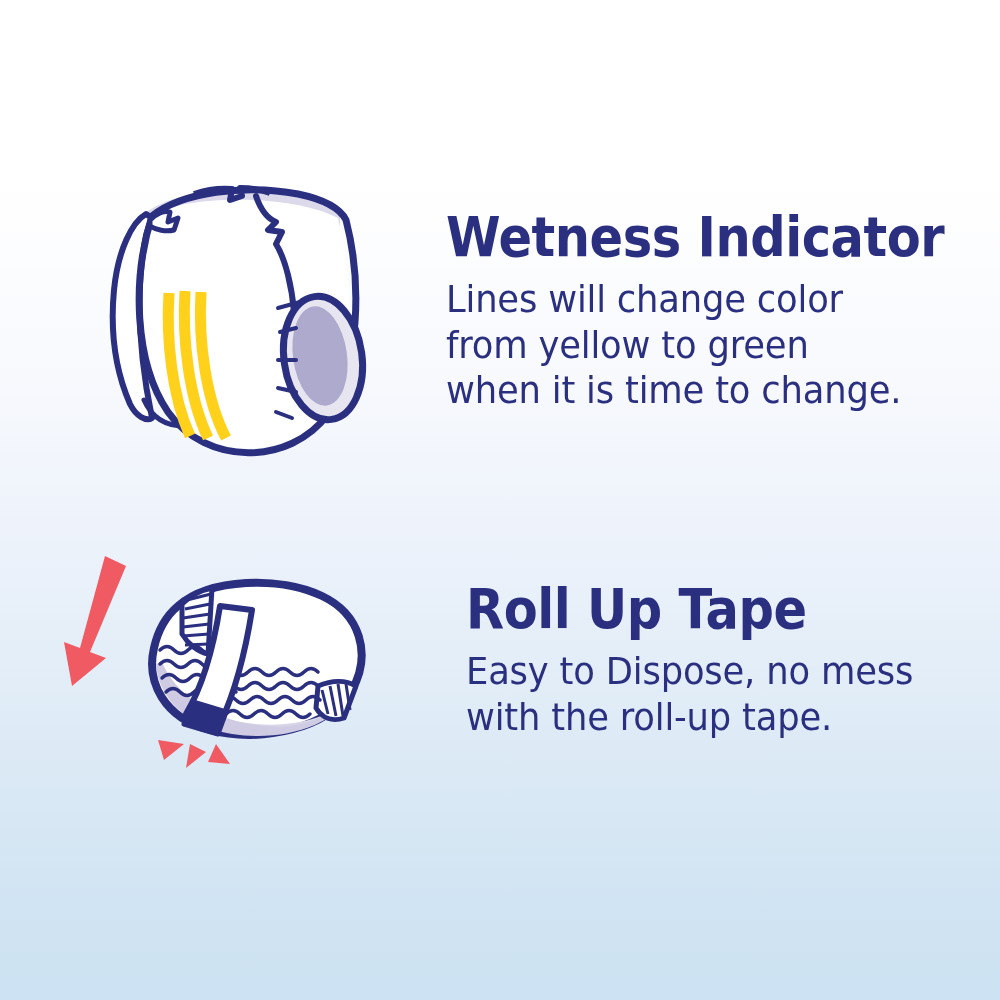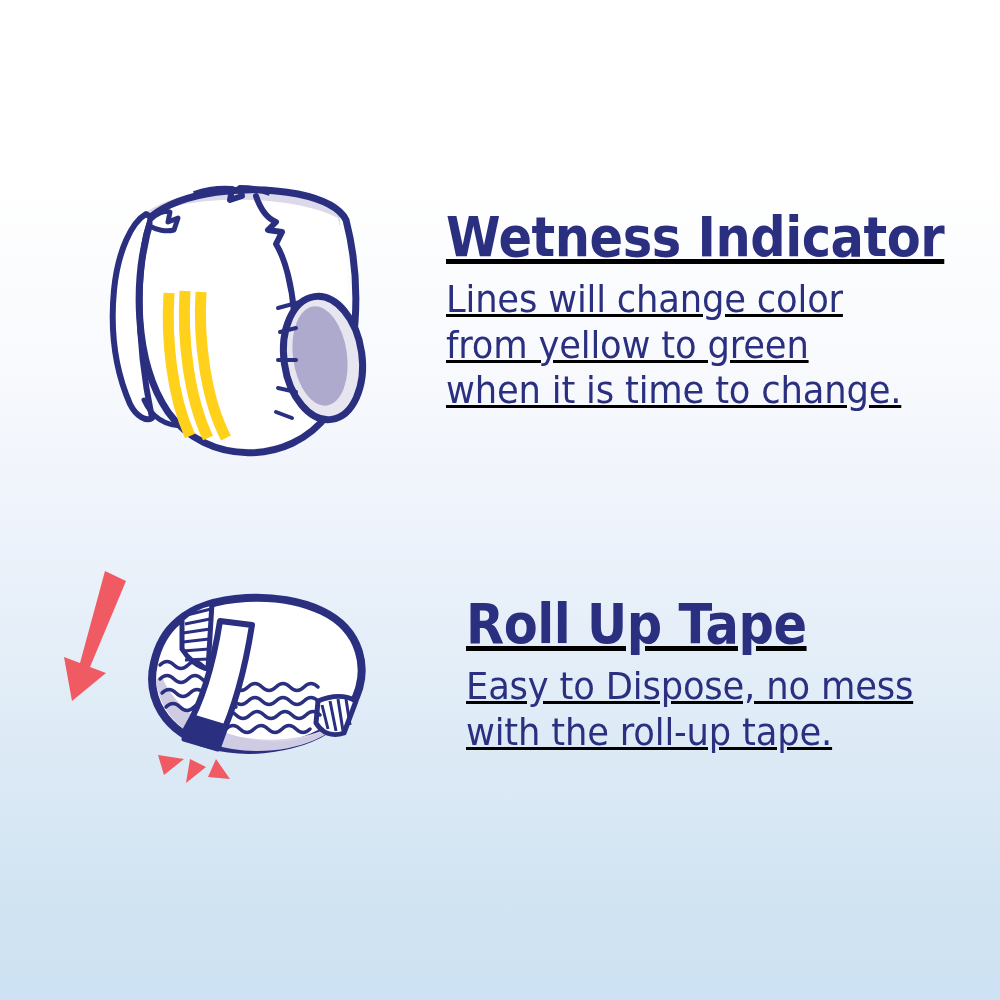--- a/index.html
+++ b/index.html
@@ -38,21 +38,20 @@
   }
 
   .feature-art {
     position: relative;
     flex: 0 0 auto;
   }
 
   .feature-copy {
     position: relative;
     flex: 1 1 auto;
-    text-decoration: underline;
   }
 
   .feature-title {
     color: #2a2f80;
     font-family: "DejaVu Sans", sans-serif;
     font-weight: bold;
     font-size: 55px;
     line-height: 1.0;
     letter-spacing: -0.5px;
     transform: scaleX(0.90);
@@ -83,21 +82,21 @@
     top: 160px;
     width: 880px;
   }
   #block-wetness .feature-copy {
     margin-left: 56px;
     padding-top: 50px;
   }
 
   #block-rollup {
     left: 60px;
-    top: 559px;
+    top: 544px;
     width: 910px;
     justify-content: space-between;
   }
   #block-rollup .feature-copy {
     margin-left: 66px;
     padding-top: 38px;
   }
 </style>
 </head>
 <body>

